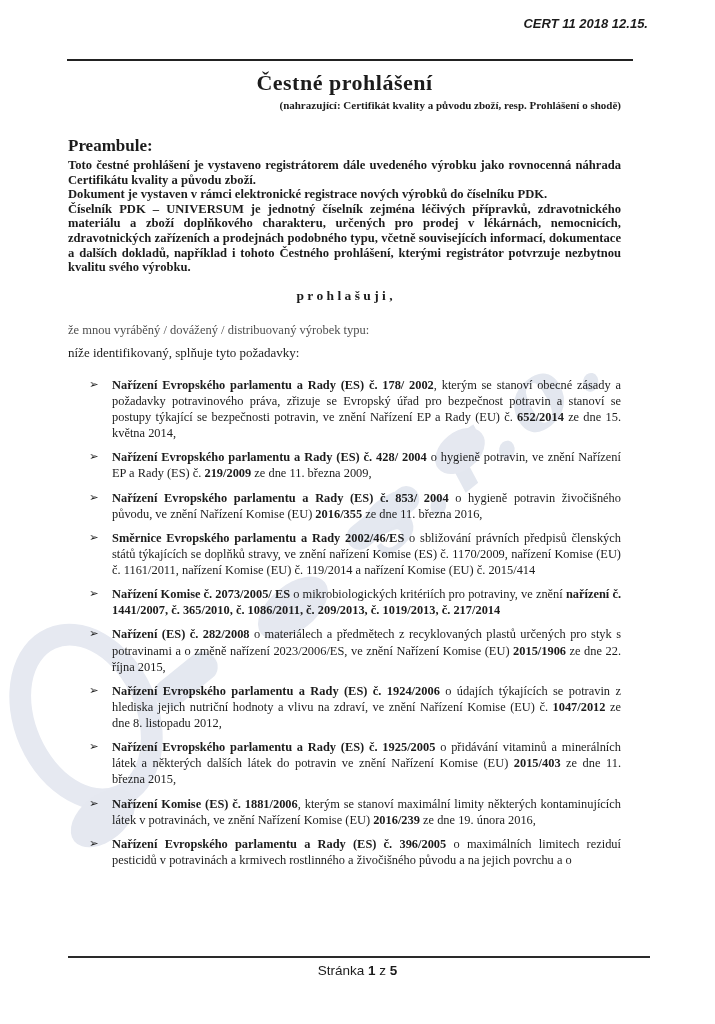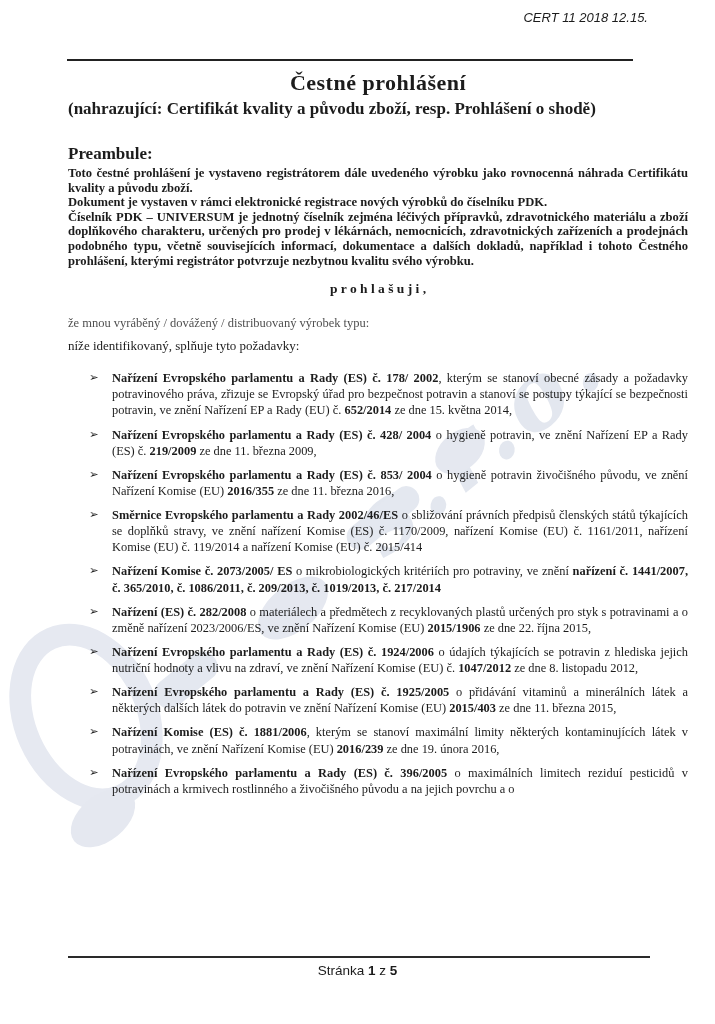--- a/index.html
+++ b/index.html
@@ -20,43 +20,43 @@
     font-family:"DejaVu Serif", serif;
     font-style:italic;font-weight:bold;
     font-size:92px;letter-spacing:8px;
     color:#e3e7ef;white-space:nowrap;
   }
   .wm-blob{position:absolute;background:#e5e8f0;border-radius:50%;}
   .wm-ring{position:absolute;border:22px solid #e6e9f1;border-radius:50%;background:transparent;}
   .wm-stroke{position:absolute;background:#e4e8f0;border-radius:14px;transform:rotate(-39deg);}
   
   .doc-ref{
-    position:absolute;top:10px;right:67px;
+    position:absolute;top:16px;right:67px;
     font-family:"Liberation Sans", sans-serif;
-    font-style:italic;font-weight:400;font-size:13px;
+    font-style:italic;font-weight:700;font-size:13px;
     z-index:2;
   }
   .top-rule{position:absolute;top:59px;left:67px;width:566px;height:2px;background:#222;z-index:2;}
   .bottom-rule{position:absolute;top:956px;left:68px;width:582px;height:2px;background:#2a2a2a;z-index:2;}
   .page-footer{
     position:absolute;top:963px;left:0;width:100%;
     text-align:center;
     font-family:Liberation Sans, sans-serif;font-size:13.5px;
     z-index:2;
   }
   .page-footer b{font-weight:700;}
   
-  .content{position:relative;z-index:1;padding:70px 27px 0 68px;}
+  .content{position:relative;z-index:1;padding:70px 94px 0 68px;}
   .title{
     margin:0;text-align:center;
     font-size:22px;font-weight:bold;letter-spacing:.5px;
   }
   .subtitle{
-    margin:3px 0 0;text-align:left;
-    font-size:17px;font-weight:bold;
+    margin:3px 0 0;text-align:right;
+    font-size:11px;font-weight:bold;
   }
   .preamble-heading{
     margin:25px 0 2px;font-size:17px;font-weight:bold;
   }
   .preamble-par{
     margin:0;font-size:12.6px;line-height:1.16;font-weight:bold;
     text-align:justify;
   }
   .decl-intro{margin:20px 0 0;font-size:13px;text-indent:38px;}
   .decl-verb{margin:13px 0 0;text-align:center;font-size:13.5px;font-weight:bold;}

